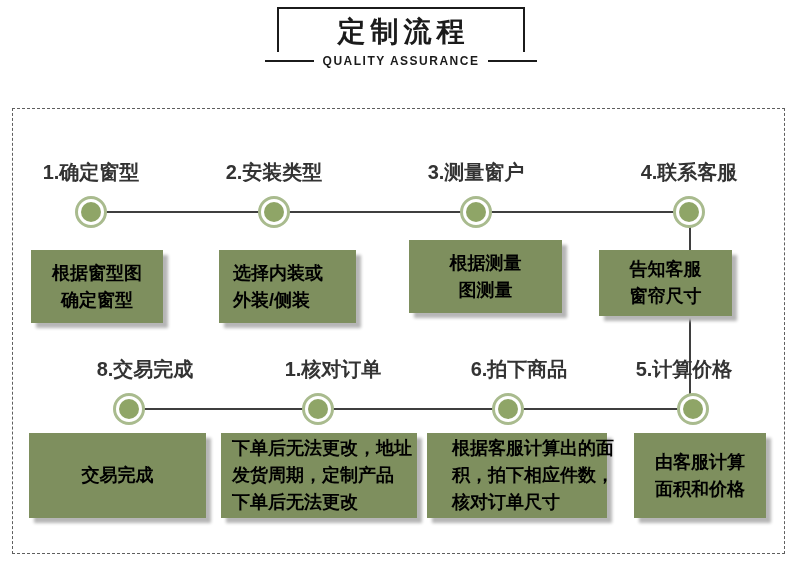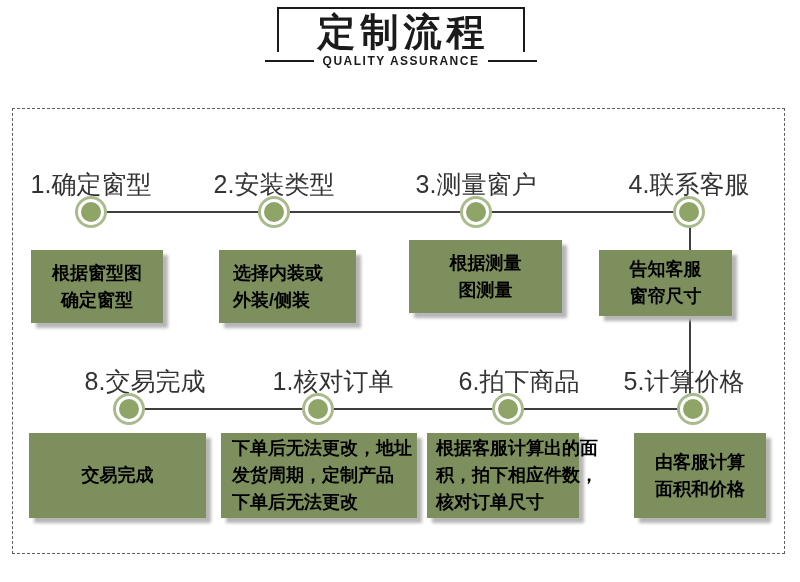--- a/index.html
+++ b/index.html
@@ -3,37 +3,37 @@
 <meta charset="utf-8">
 <style>
   html,body{margin:0;padding:0;background:#ffffff;}
   .page{position:relative;width:800px;height:582px;background:#ffffff;overflow:hidden;
         font-family:"Liberation Sans","DejaVu Sans",sans-serif;}
 
   
   .title-box{position:absolute;left:277px;top:7px;width:248px;height:48px;
              border:2px solid #1b1b1b;border-bottom:none;box-sizing:border-box;
              display:flex;align-items:center;justify-content:center;}
-  .title-text{font-size:38px;font-weight:700;color:#1b1b1b;letter-spacing:5px;padding-left:5px;line-height:1;}
+  .title-text{font-size:28px;font-weight:700;color:#1b1b1b;letter-spacing:5px;padding-left:5px;line-height:1;}
   .subtitle-row{position:absolute;left:262px;top:52px;width:278px;height:18px;
                 display:flex;align-items:center;justify-content:center;gap:9px;background:#ffffff;}
   .subtitle-line{width:49px;height:2px;background:#1b1b1b;}
   .subtitle-text{font-size:12px;font-weight:700;color:#1b1b1b;letter-spacing:1.5px;line-height:1;white-space:nowrap;}
 
   
   .flow{position:absolute;left:12px;top:108px;width:773px;height:446px;
         border:1px dashed #5f5f5f;box-sizing:border-box;}
 
   .hline{position:absolute;height:1.5px;background:#3f3f3f;z-index:1;}
   .hline.row1{left:78px;top:102px;width:598px;}
   .hline.row2{left:116px;top:299px;width:564px;}
   .vline{position:absolute;left:676px;top:103px;width:1.5px;height:197px;background:#3f3f3f;z-index:1;}
 
   .step-label{position:absolute;width:150px;height:26px;text-align:center;
-              font-size:25px;font-weight:400;color:#333333;z-index:2;white-space:nowrap;line-height:26px;margin-top:12px;}
+              font-size:20px;font-weight:700;color:#333333;z-index:2;white-space:nowrap;line-height:26px;}
   .circle{position:absolute;width:26px;height:26px;border:3px solid #a9bb8e;border-radius:50%;
           background:#ffffff;z-index:3;display:flex;align-items:center;justify-content:center;box-sizing:content-box;}
   .circle .dot{width:20px;height:20px;border-radius:50%;background:#8fa567;}
 
   .gbox{position:absolute;background:#7e8f5e;color:#000000;z-index:2;
         box-shadow:5px 5px 3px #b6b6b6;display:flex;flex-direction:column;justify-content:center;
         font-size:18px;font-weight:600;line-height:27px;box-sizing:border-box;}
   .gbox.center{align-items:center;text-align:center;}
   .gbox.left{align-items:flex-start;text-align:left;}
   .gbox div{white-space:nowrap;}
@@ -48,21 +48,21 @@
   .box-3{left:396px;top:131px;width:153px;height:73px;font-family:Liberation Serif, serif;}
   .box-4{left:586px;top:141px;width:133px;height:66px;}
 
   
   .label-8{left:57px;top:247px;}  .label-7{left:245px;top:247px;}
   .label-6{left:431px;top:247px;} .label-5{left:596px;top:247px;}
   .circle-8{left:100px;top:284px;}.circle-7{left:289px;top:284px;}
   .circle-6{left:479px;top:284px;}.circle-5{left:664px;top:284px;}
   .box-8{left:16px;top:324px;width:177px;height:85px;}
   .box-7{left:208px;top:324px;width:196px;height:85px;padding-left:11px;}
-  .box-6{left:414px;top:324px;width:152px;height:85px;padding-left:9px;}
+  .box-6{left:414px;top:324px;width:180px;height:85px;padding-left:25px;}
   .box-5{left:621px;top:324px;width:132px;height:85px;}
 </style>
 </head>
 <body>
 
 <div class="page">
 
   <div class="title-box">
     <span class="title-text">定制流程</span>
   </div>

